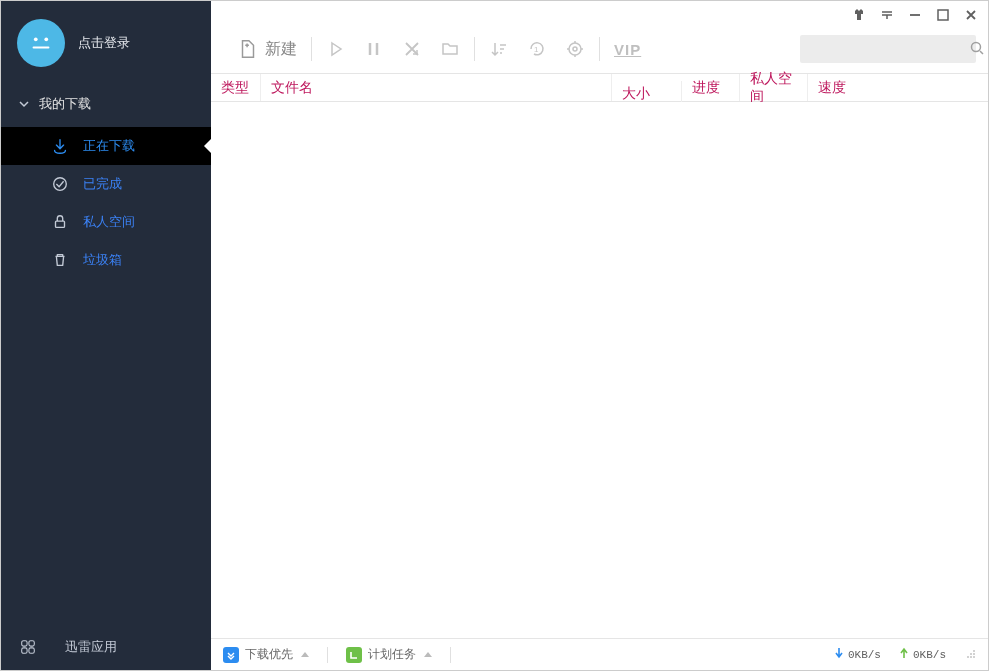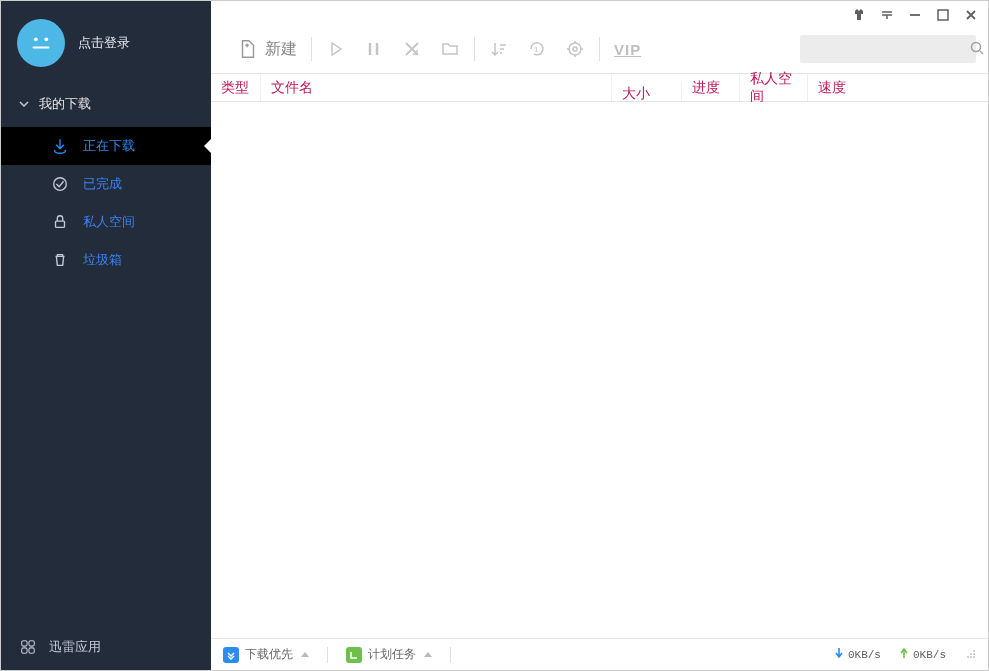--- a/index.html
+++ b/index.html
@@ -16,21 +16,21 @@
 
 .nav-section { }
 .nav-header { display: flex; align-items: center; gap: 10px; padding: 8px 18px; font-size: 13px; color: #e5e5e5; cursor: pointer; }
 .chev { width: 10px; height: 10px; display: inline-flex; align-items: center; justify-content: center; }
 .nav-items { margin-top: 6px; }
 .nav-item { display: flex; align-items: center; gap: 14px; padding: 10px 18px 10px 50px; font-size: 13px; color: #3b82f6; cursor: pointer; position: relative; }
 .nav-item.active { background: #000000; color: #2c8cf0; }
 .nav-item.active::after { content: ''; position: absolute; right: -1px; top: 50%; transform: translateY(-50%); width: 0; height: 0; border-top: 8px solid transparent; border-bottom: 8px solid transparent; border-right: 8px solid #fff; }
 .nav-icon { width: 18px; height: 18px; display: inline-flex; align-items: center; justify-content: center; flex-shrink: 0; }
 
-.sidebar-footer { margin-top: auto; padding: 14px 18px; display: flex; align-items: center; gap: 12px; color: #c3cad6; font-size: 13px; }
+.sidebar-footer { margin-top: auto; padding: 14px 18px; display: flex; align-items: center; gap: 28px; color: #c3cad6; font-size: 13px; }
 
 
 .main { flex: 1; display: flex; flex-direction: column; background: #fff; }
 
 .titlebar { height: 28px; display: flex; align-items: center; justify-content: flex-end; padding: 0 10px; gap: 14px; color: #606060; }
 .titlebar .tb-btn { cursor: pointer; display: inline-flex; align-items: center; justify-content: center; width: 14px; height: 14px; }
 
 .toolbar { display: flex; align-items: center; padding: 6px 12px 10px; gap: 0; border-bottom: 1px solid #e5e5e5; }
 .tool-group { display: flex; align-items: center; gap: 18px; padding: 0 14px; }
 .tool-sep { width: 1px; height: 24px; background: #e0e0e0; }

